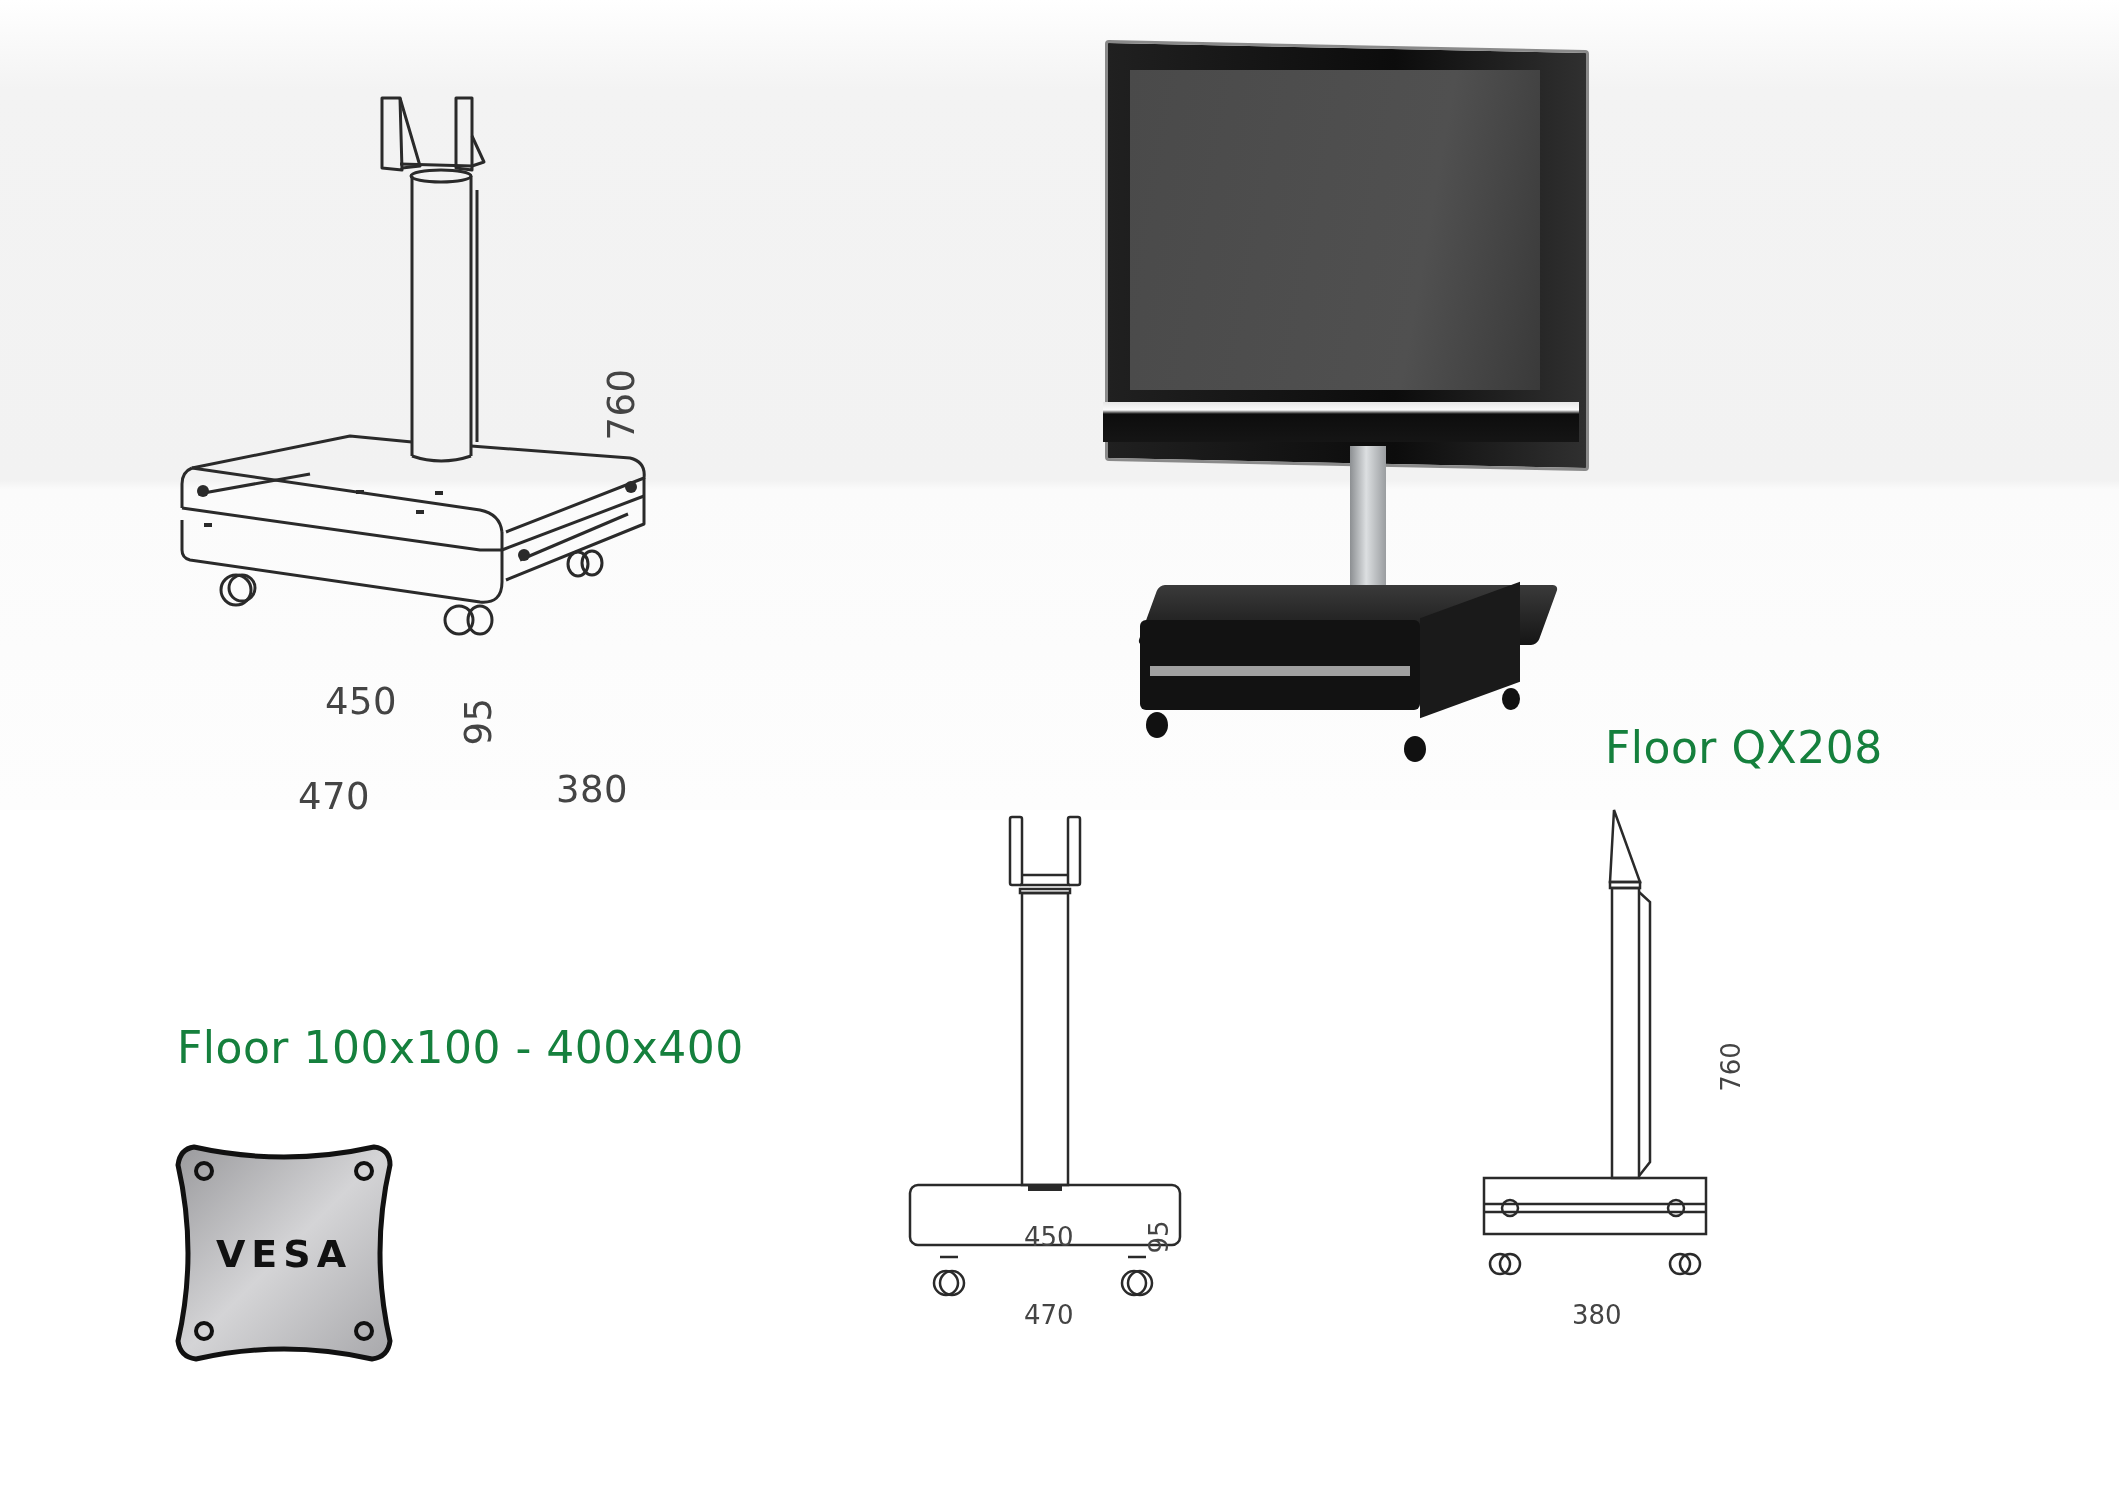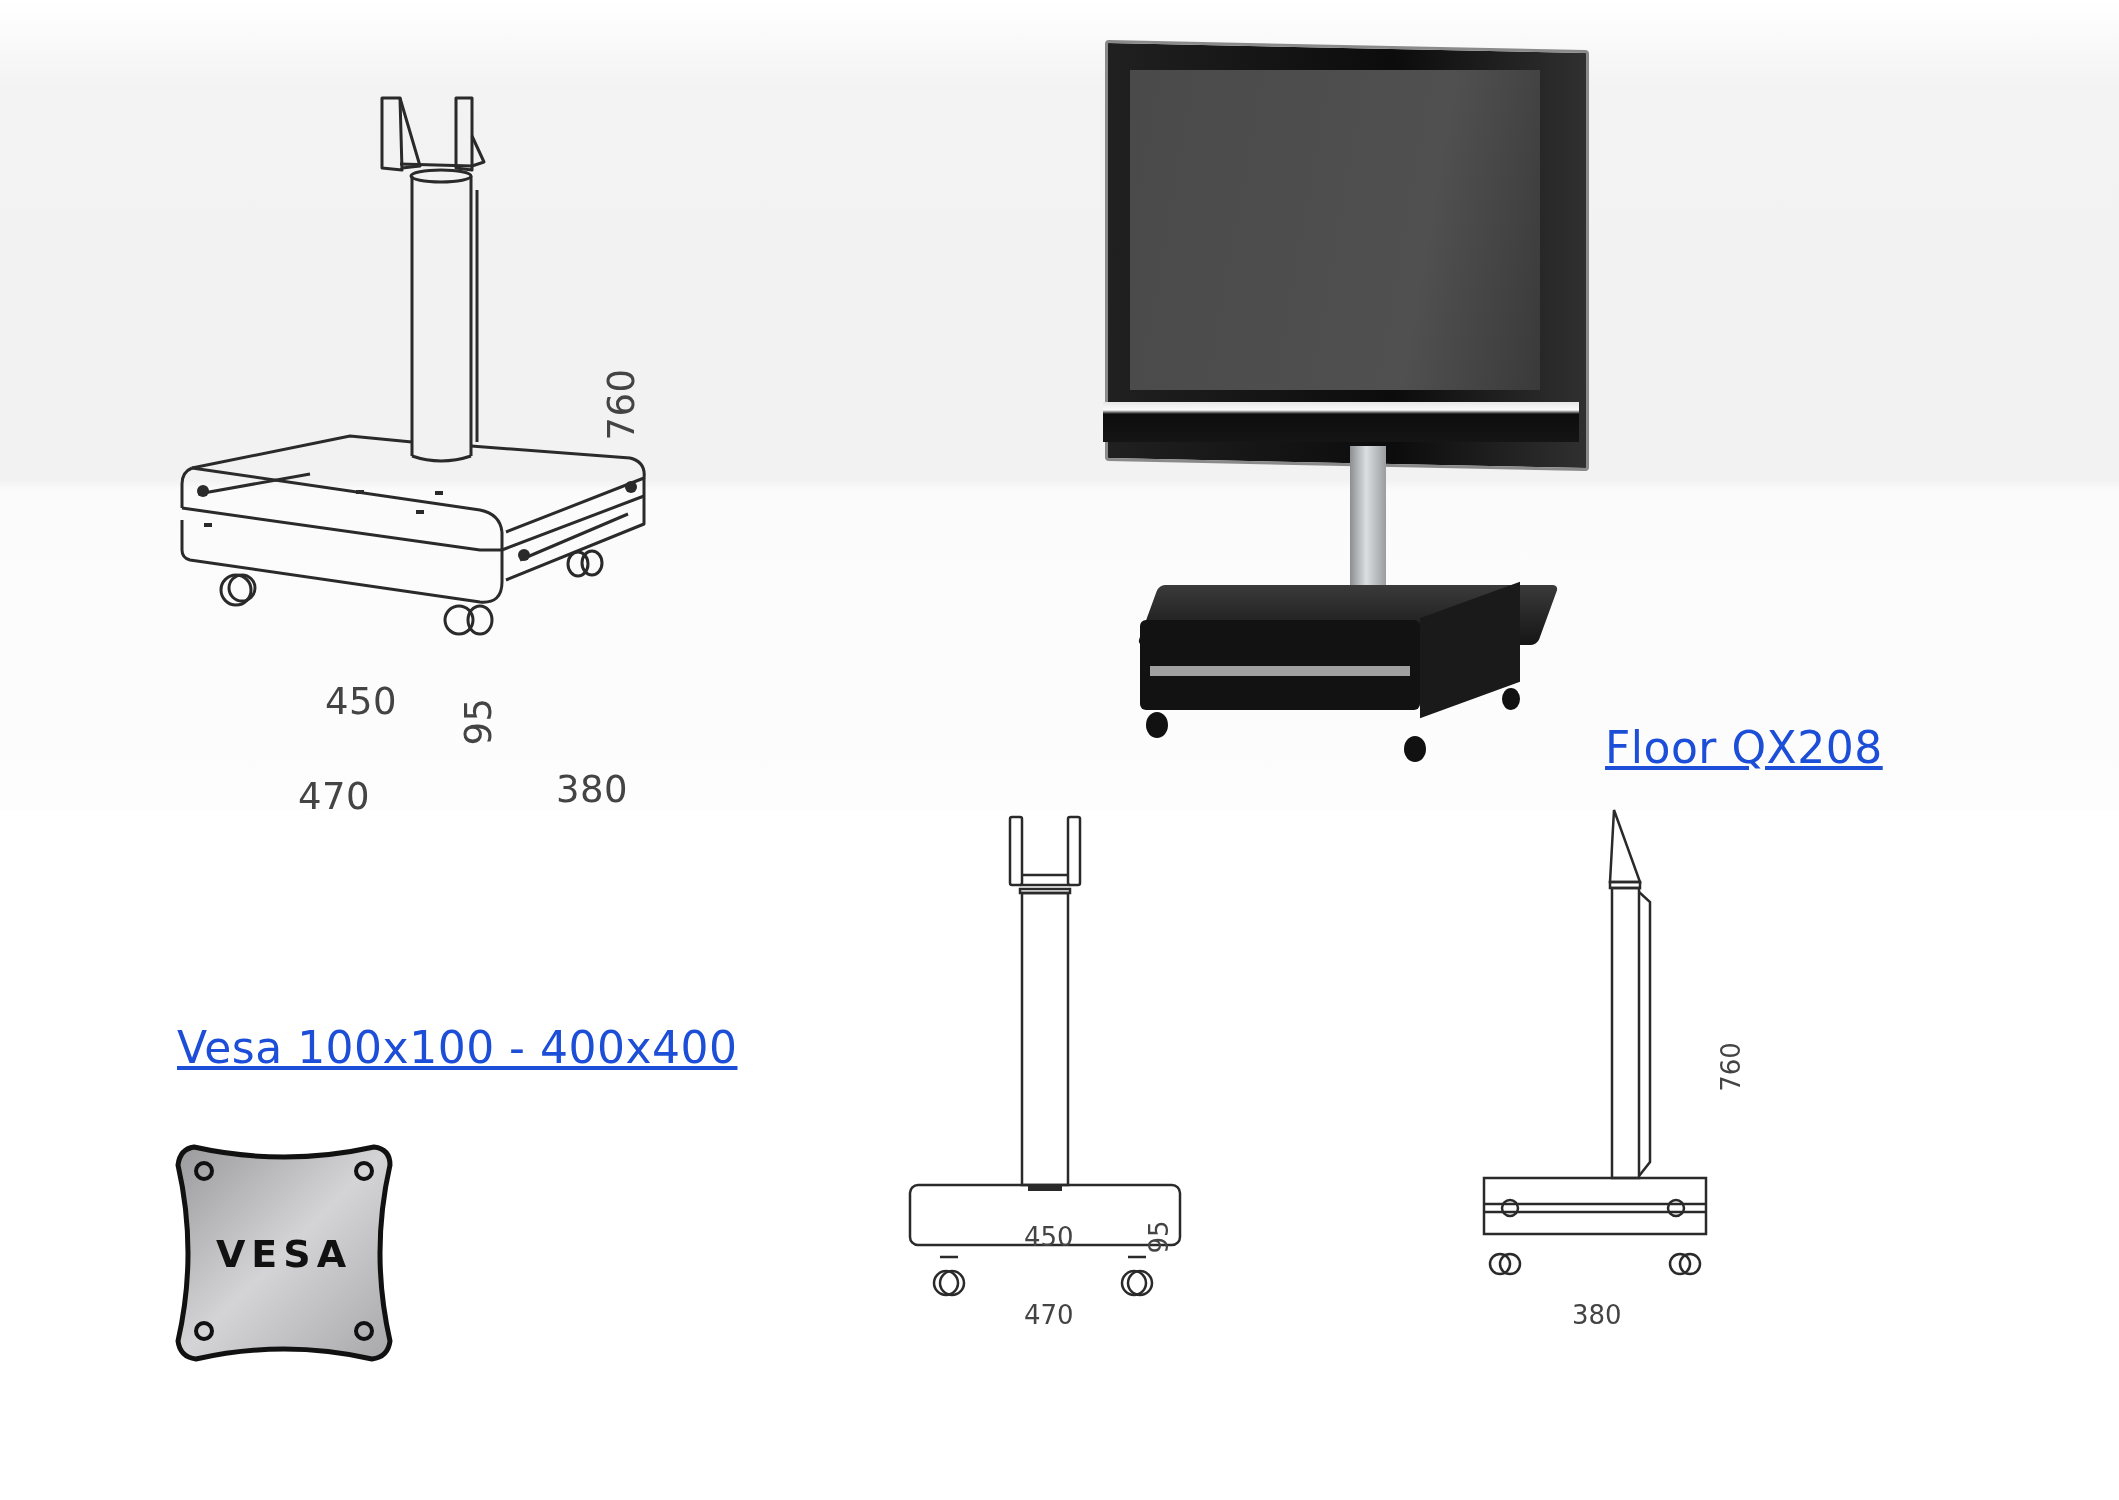--- a/index.html
+++ b/index.html
@@ -2,21 +2,21 @@
 <html><head>
 <meta charset="utf-8">
 <style>
   html,body{margin:0;padding:0;}
   body{width:2119px;height:1500px;position:relative;overflow:hidden;background:#ffffff;font-family:"DejaVu Sans","Liberation Sans",sans-serif;color:#222;}
   .bg-top{position:absolute;left:0;top:0;width:2119px;height:810px;background:linear-gradient(#ffffff 0px,#f3f3f3 90px,#f2f2f2 480px,#fbfbfb 490px,#fdfdfd 810px);}
   .abs{position:absolute;}
   .dim{position:absolute;color:#444;font-size:37px;letter-spacing:0.5px;}
   .dim-sm{position:absolute;color:#444;font-size:26px;}
   .rot{transform:rotate(-90deg);transform-origin:center center;}
-  .title{position:absolute;font-size:44px;color:#1d4ed8;letter-spacing:0.5px;text-decoration:underline;}
+  .title{position:absolute;font-size:44px;color:#15803d;letter-spacing:0.5px;}
   svg{position:absolute;overflow:visible;}
 </style>
 </head>
 <body>
 
 <div class="bg-top"></div>
 
 <svg width="700" height="760" style="left:150px;top:80px" viewBox="0 0 700 760">
   <g fill="none" stroke="#2a2a2a" stroke-width="3" stroke-linejoin="round">
 
@@ -76,21 +76,21 @@
   <div class="abs" style="left:40px;top:580px;width:280px;height:90px;background:#121212;border-radius:6px;"></div>
   <div class="abs" style="left:320px;top:560px;width:100px;height:100px;background:#1a1a1a;transform:skewY(-20deg);"></div>
   <div class="abs" style="left:50px;top:626px;width:260px;height:10px;background:#a0a0a0;"></div>
   <div class="abs" style="left:46px;top:672px;width:22px;height:26px;border-radius:50%;background:#111;"></div>
   <div class="abs" style="left:304px;top:696px;width:22px;height:26px;border-radius:50%;background:#111;"></div>
   <div class="abs" style="left:402px;top:648px;width:18px;height:22px;border-radius:50%;background:#111;"></div>
 </div>
 
 <div class="title" style="left:1605px;top:722px">Floor QX208</div>
 
-<div class="title" style="left:177px;top:1022px">Vesa 100x100 - 400x400</div>
+<div class="title" style="left:177px;top:1022px">Floor 100x100 - 400x400</div>
 <svg width="220" height="220" style="left:174px;top:1143px" viewBox="0 0 220 220">
   <defs>
     <linearGradient id="vg" x1="0" y1="0" x2="1" y2="1">
       <stop offset="0" stop-color="#9a9a9d"></stop>
       <stop offset="0.5" stop-color="#d4d4d6"></stop>
       <stop offset="1" stop-color="#a8a8ab"></stop>
     </linearGradient>
   </defs>
   <path d="M20 4 Q110 24 200 4 Q216 6 216 22 Q196 110 216 198 Q214 214 198 216 Q110 196 22 216 Q6 214 4 198 Q24 110 4 22 Q6 6 20 4 Z" fill="url(#vg)" stroke="#111" stroke-width="5"></path>
   <g fill="none" stroke="#111" stroke-width="4">

